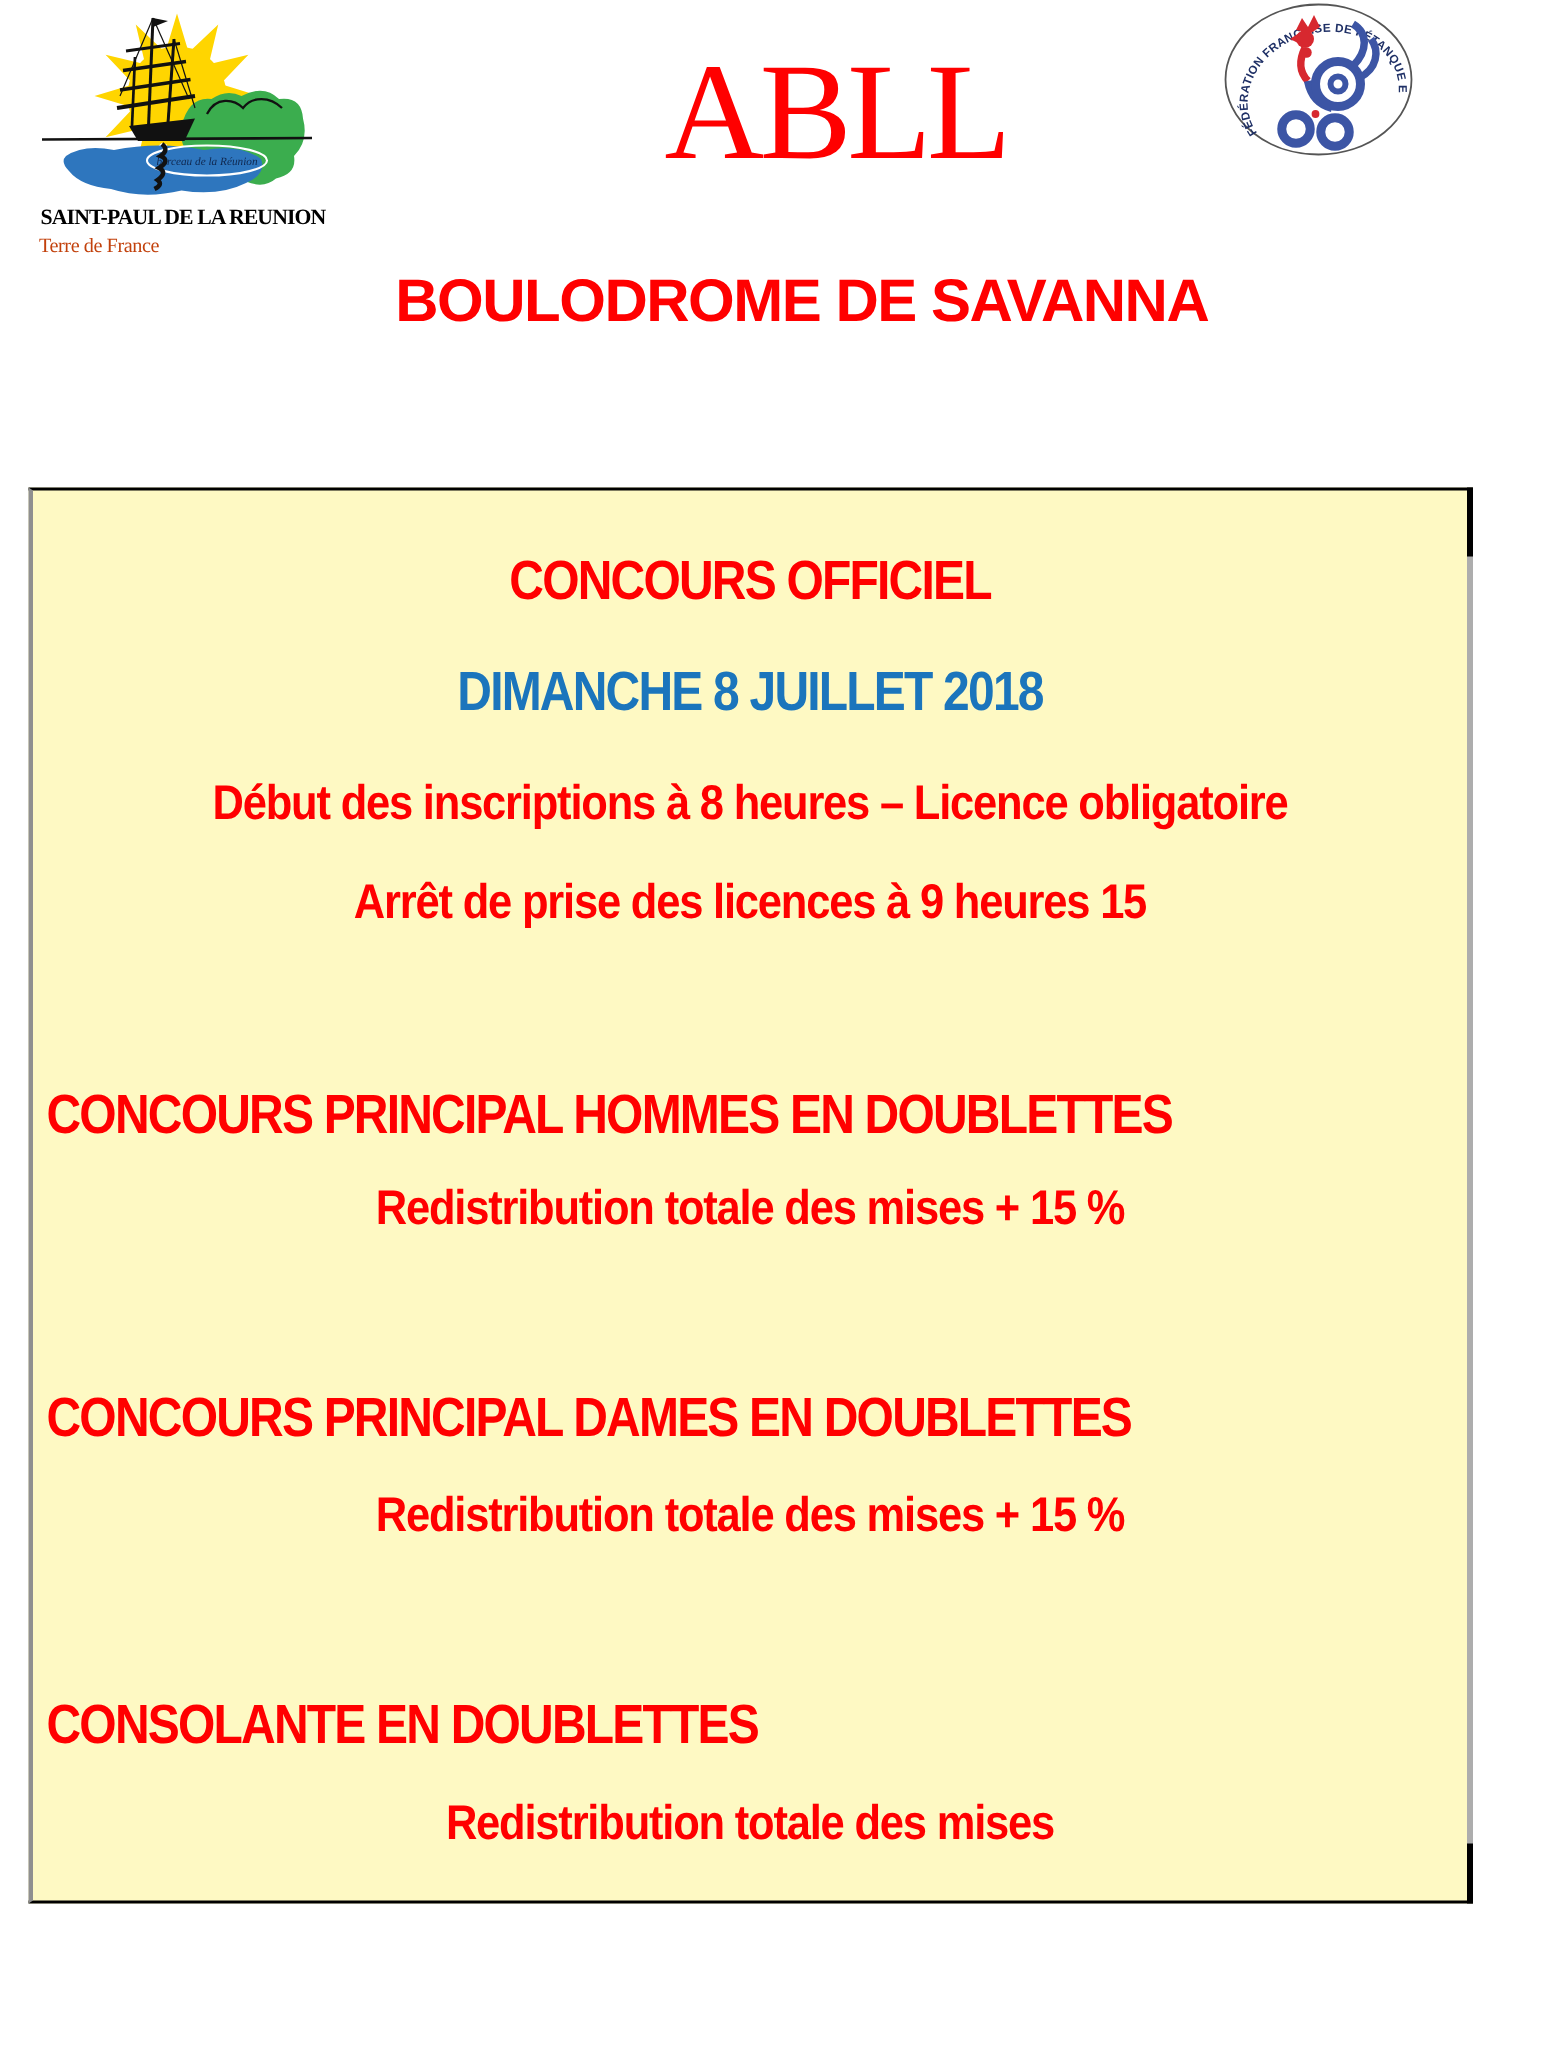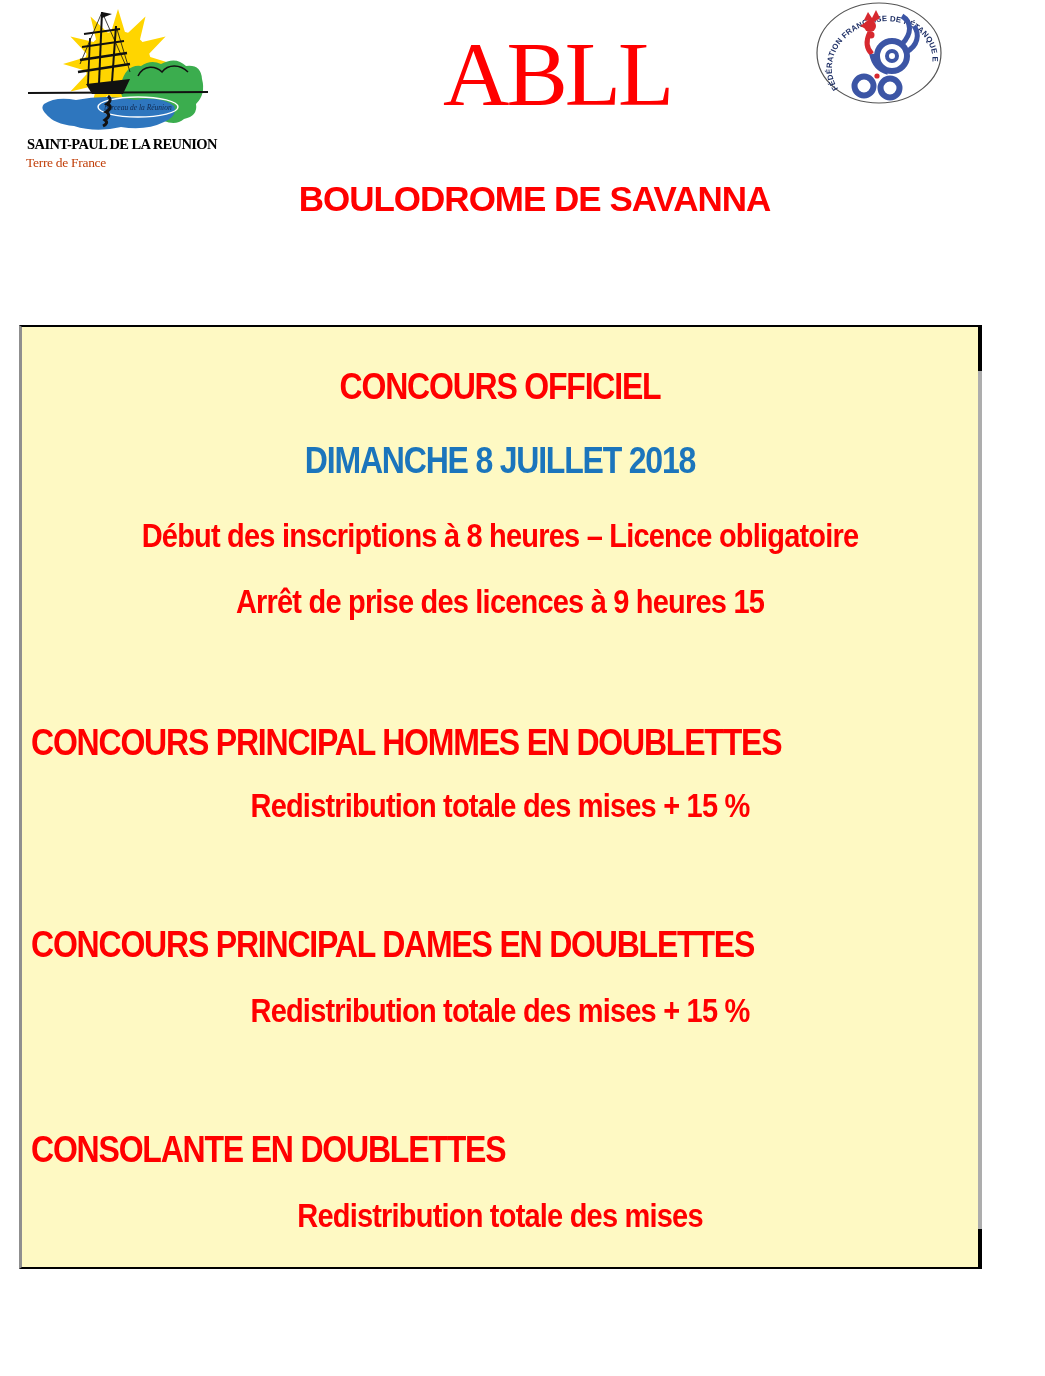--- a/index.html
+++ b/index.html
@@ -19,21 +19,21 @@
     font-family:"Liberation Serif",serif;font-size:13.5px;letter-spacing:-0.3px;
   }
   .abll{
     position:absolute;left:443px;top:28px;
     font-family:"Liberation Serif",serif;font-size:92px;line-height:1;
     letter-spacing:-3px;color:#FF0000;white-space:nowrap;
   }
   .right-logo{position:absolute;left:814px;top:0px;}
   .venue{
     position:absolute;top:179px;left:calc(50% + 12px);transform:translateX(-50%);
-    font-weight:bold;font-size:35px;letter-spacing:-1px;color:#FF0000;white-space:nowrap;
+    font-weight:bold;font-size:40px;letter-spacing:-1px;color:#FF0000;white-space:nowrap;
   }
   
   .notice-box{
     position:absolute;left:19px;top:325px;width:963px;height:944px;
     box-sizing:border-box;background:#fef9c3;
     border-top:2px solid #000;border-bottom:2px solid #000;
     border-left:3px solid #8f8f8f;border-right:4px solid #ADADAD;
   }
   .rb-seg{position:absolute;right:-4px;width:4px;background:#000;}
   .rb-top{top:-2px;height:46px;}

